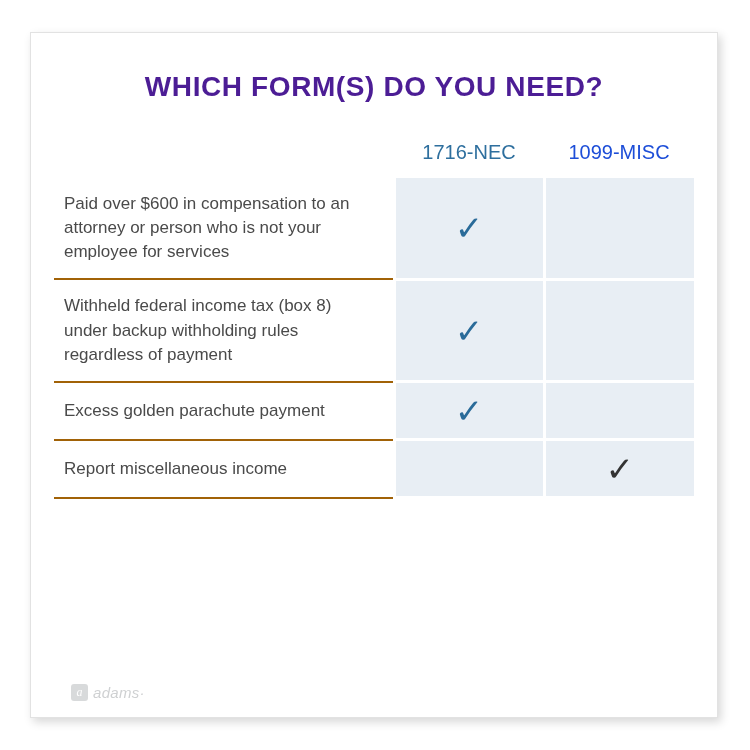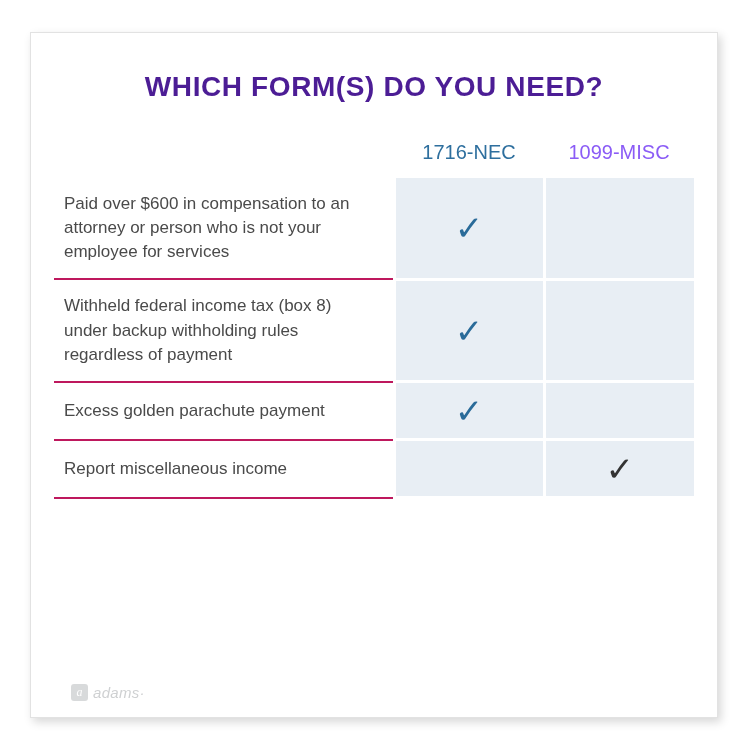--- a/index.html
+++ b/index.html
@@ -46,29 +46,29 @@
   }
   th.head-cell {
     font-size: 20px;
     font-weight: normal;
     padding: 12px 0 14px 0;
     text-align: center;
     vertical-align: middle;
     background: #ffffff;
   }
   th.head-nec { color: #2e6f9e; }
-  th.head-misc { color: #8b5cf6; }
+  th.head-misc { color: #1d4ed8; }
   td.desc {
     font-size: 17px;
     line-height: 1.42;
     color: #4a4a4a;
     padding: 14px 16px 14px 10px;
     vertical-align: middle;
     background: #ffffff;
-    border-bottom: 2px solid #be185d;
+    border-bottom: 2px solid #a16207;
   }
   td.cell {
     background: #e8eef4;
     border-left: 3px solid #ffffff;
     border-bottom: 3px solid #ffffff;
     text-align: center;
     vertical-align: middle;
     height: 100%;
   }
   .check {

